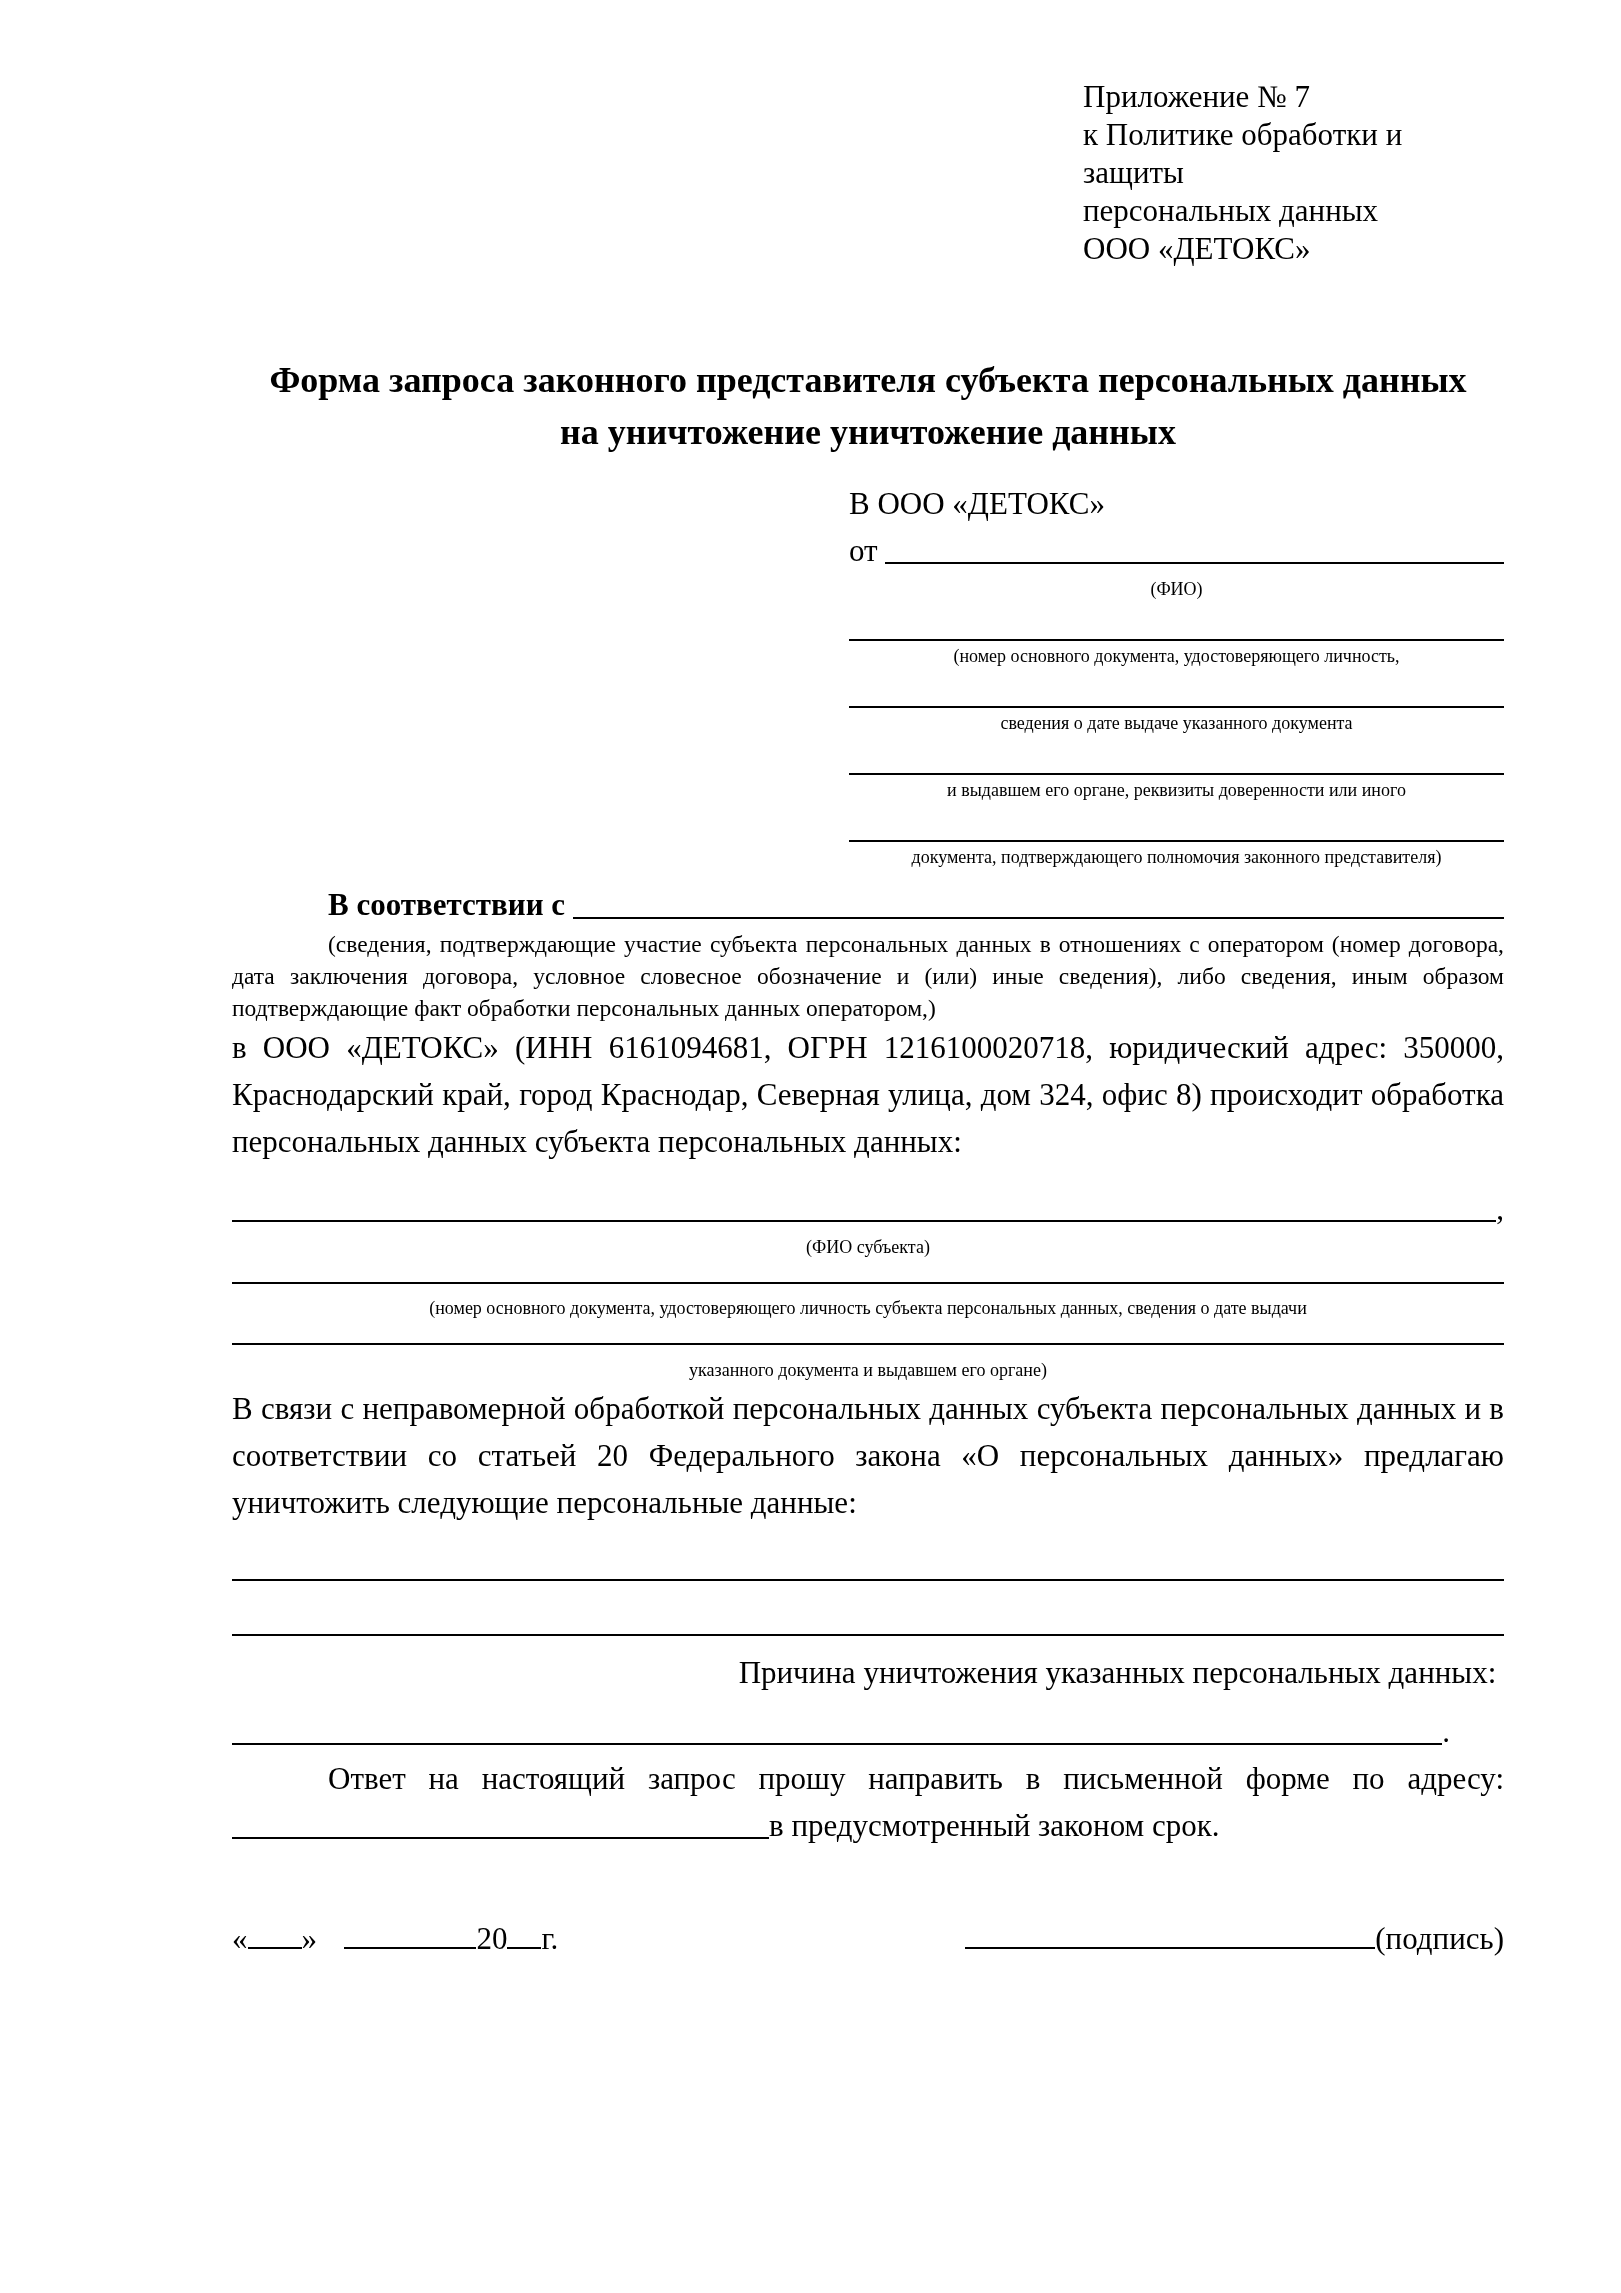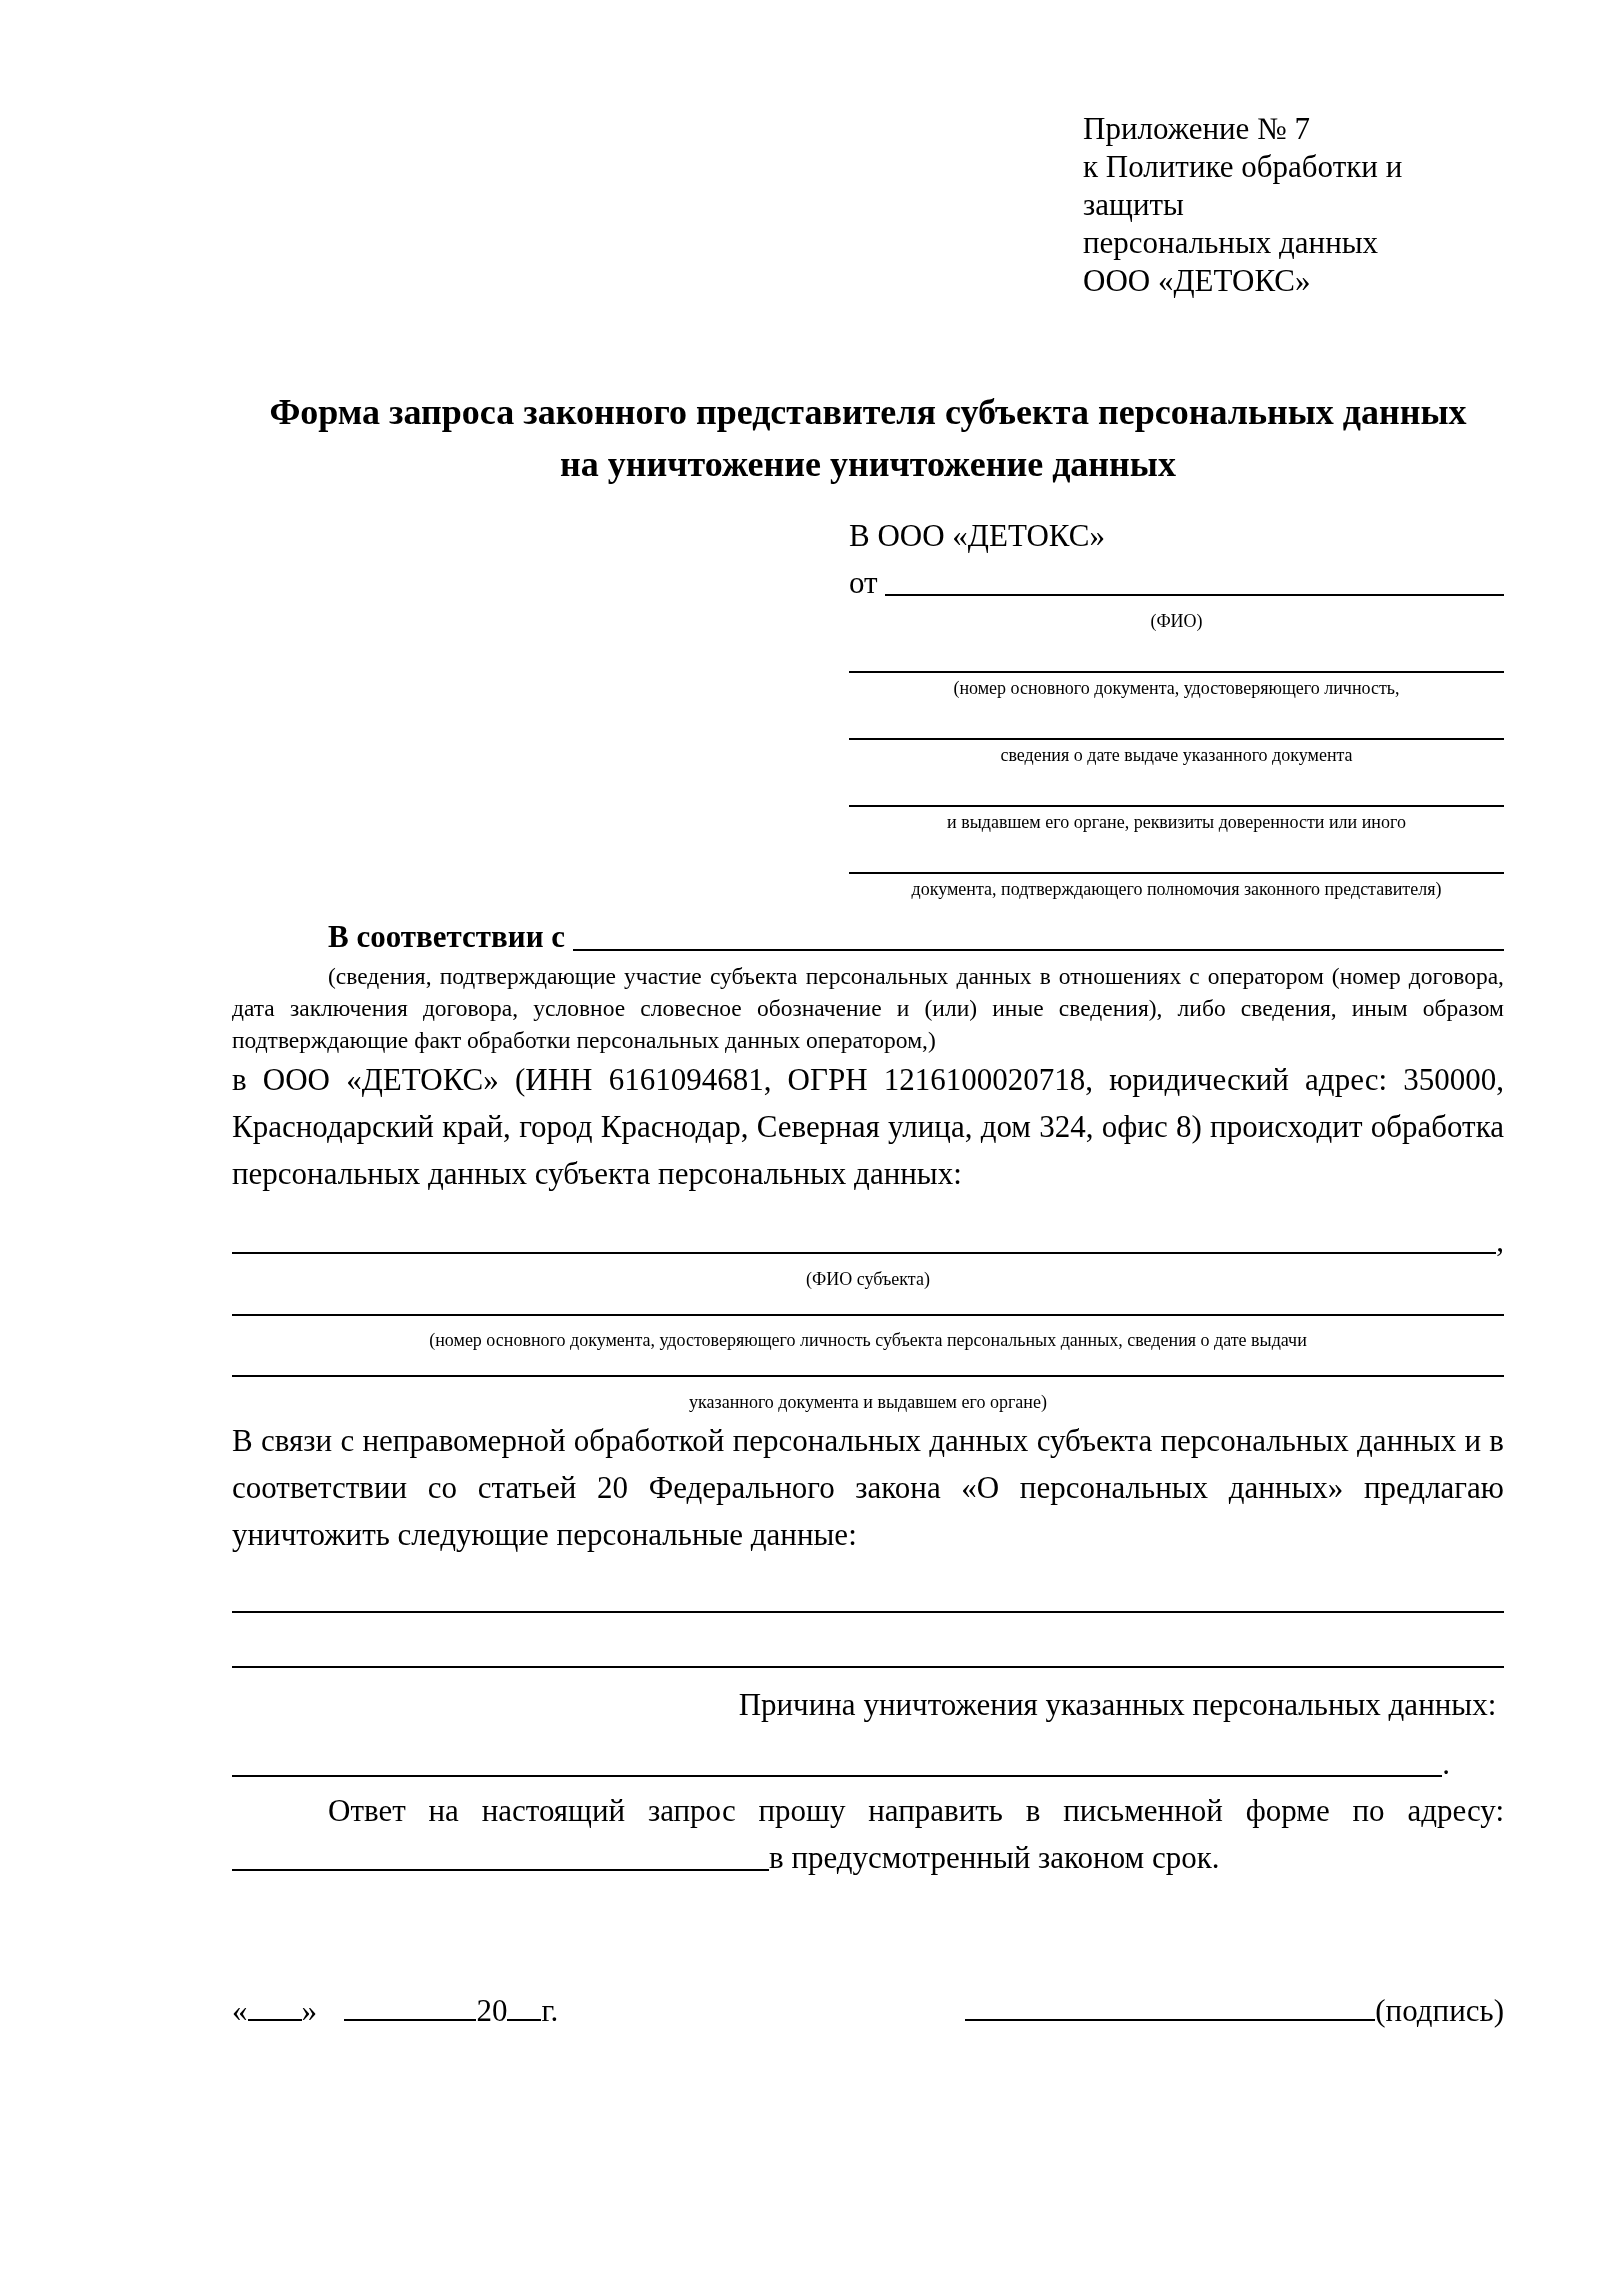--- a/index.html
+++ b/index.html
@@ -3,42 +3,42 @@
 <meta charset="utf-8">
 <style>
   html,body{margin:0;padding:0;background:#fff;}
   .page{
     position:relative;
     width:1621px;height:2294px;
     background:#ffffff;color:#000000;
     font-family:"Liberation Serif","DejaVu Serif",serif;
     font-size:31px;line-height:47px;
     box-sizing:border-box;
-    padding:110px 117px 0 232px;
+    padding:78px 117px 0 232px;
     overflow:hidden;
   }
   .header-note{margin-left:851px;line-height:38px;}
   .title{margin-top:86px;text-align:center;font-weight:bold;font-size:36px;line-height:52px;}
   .addr{margin-left:617px;margin-top:21.6px;}
   .flex-row{display:flex;align-items:flex-end;}
   .ul-fill{flex:1 1 auto;border-bottom:2.9px solid #000;margin-bottom:9.8px;}
   .ul-fixed{flex:0 0 auto;border-bottom:2.9px solid #000;margin-bottom:9.8px;}
   .tail{white-space:pre;}
   .caption{font-size:18px;line-height:30px;text-align:center;}
   .caption-just{font-size:23.5px;line-height:32px;text-align:justify;text-indent:96px;}
   .field{border-bottom:2.9px solid #000;height:35px;}
   .just{text-align:justify;}
   .just-full{text-align:justify;text-align-last:justify;}
   .indent-label{white-space:nowrap;padding-left:96px;}
   .mt10{margin-top:9.8px;}
   .mt14{margin-top:13.7px;flex-direction:column;}
   .mt20{margin-top:19.6px;}
   .blank-line{border-bottom:2.9px solid #000;height:53px;}
   .pad-right{padding-right:54px;}
-  .footer-row{display:flex;justify-content:space-between;align-items:flex-start;margin-top:106px;}
+  .footer-row{display:flex;justify-content:space-between;align-items:flex-start;margin-top:66px;}
   .u{display:inline-block;border-bottom:2.9px solid #000;}
   .w55{width:54px;}
   .w135{width:132px;margin-left:27.4px;}
   .w35{width:34px;}
   .w418{width:410px;}
 </style>
 </head>
 <body>
 
 <div class="page">

